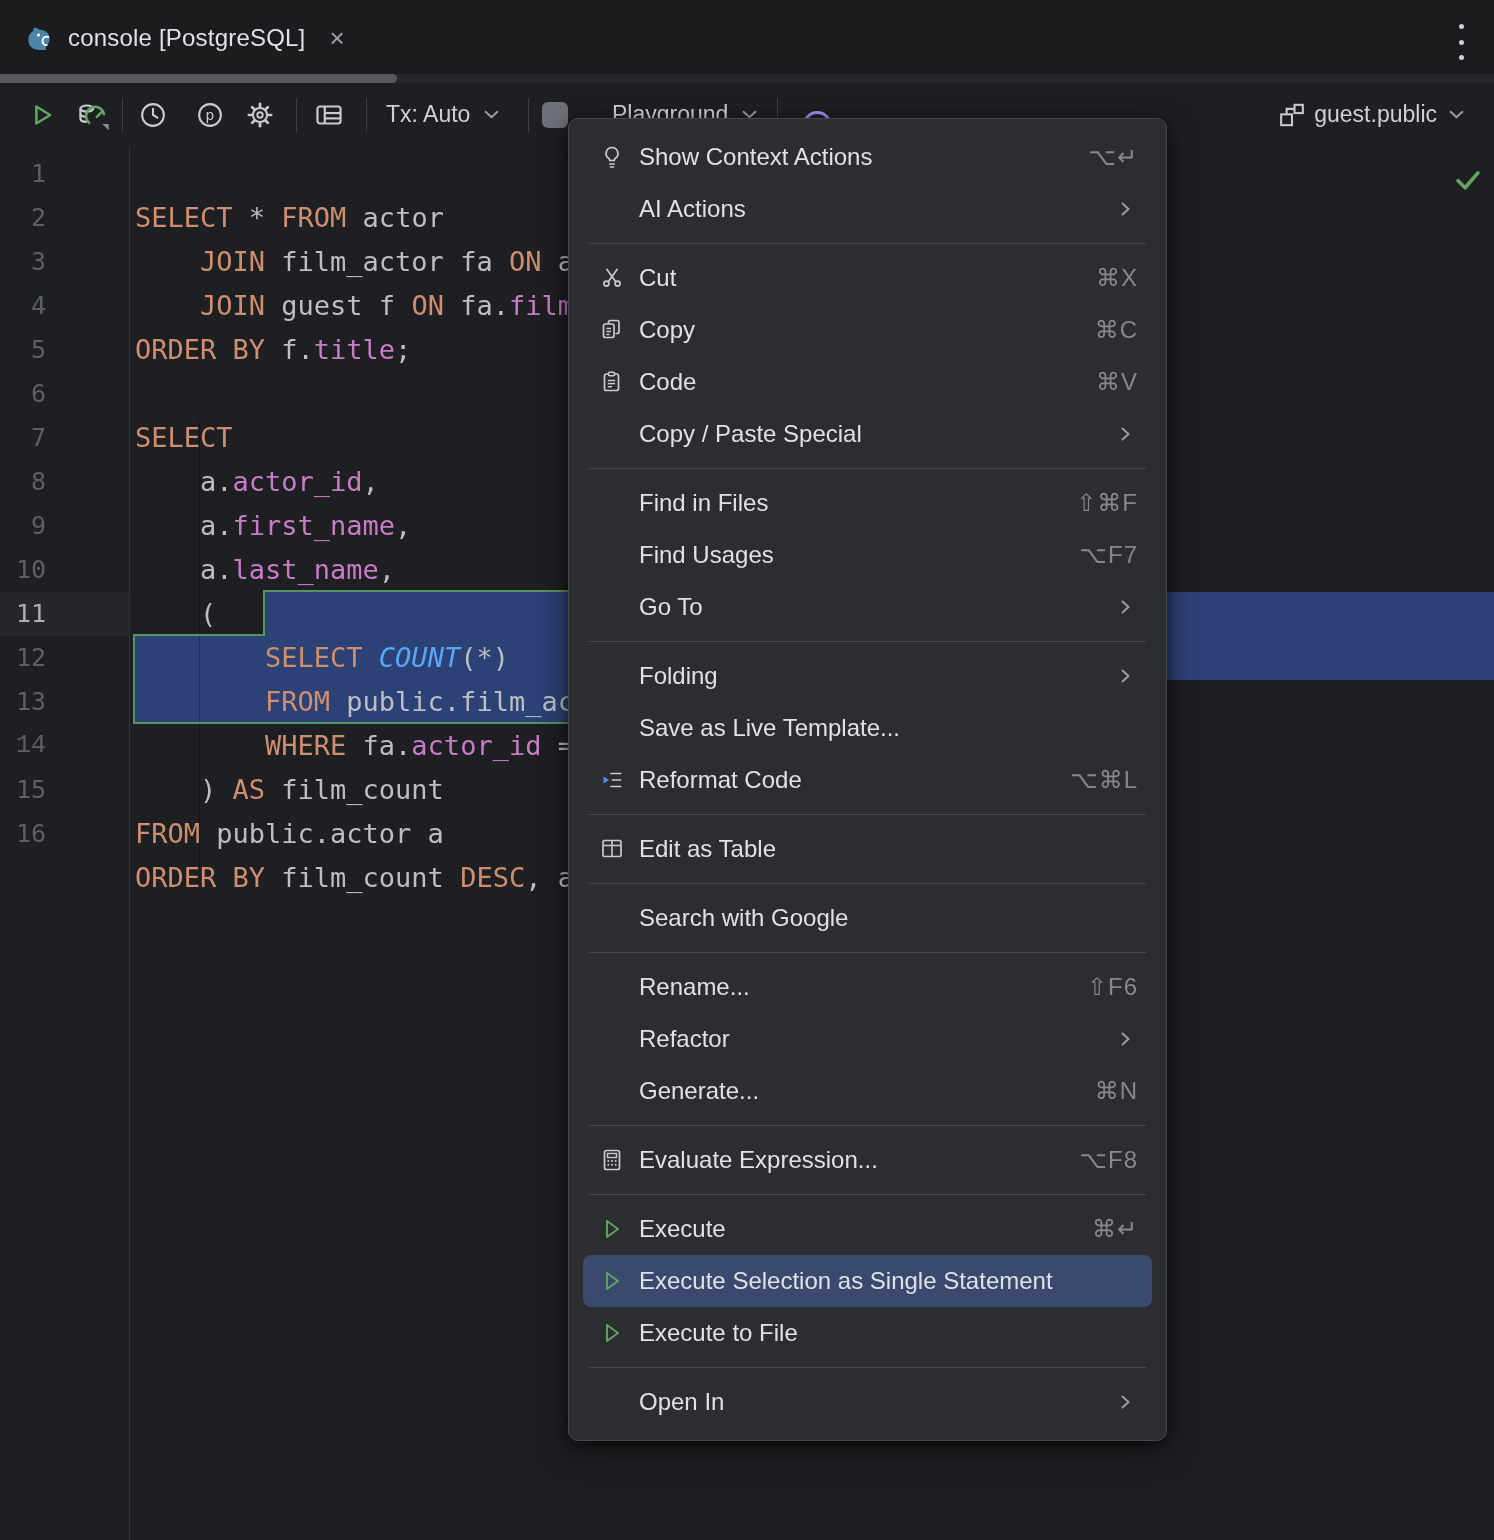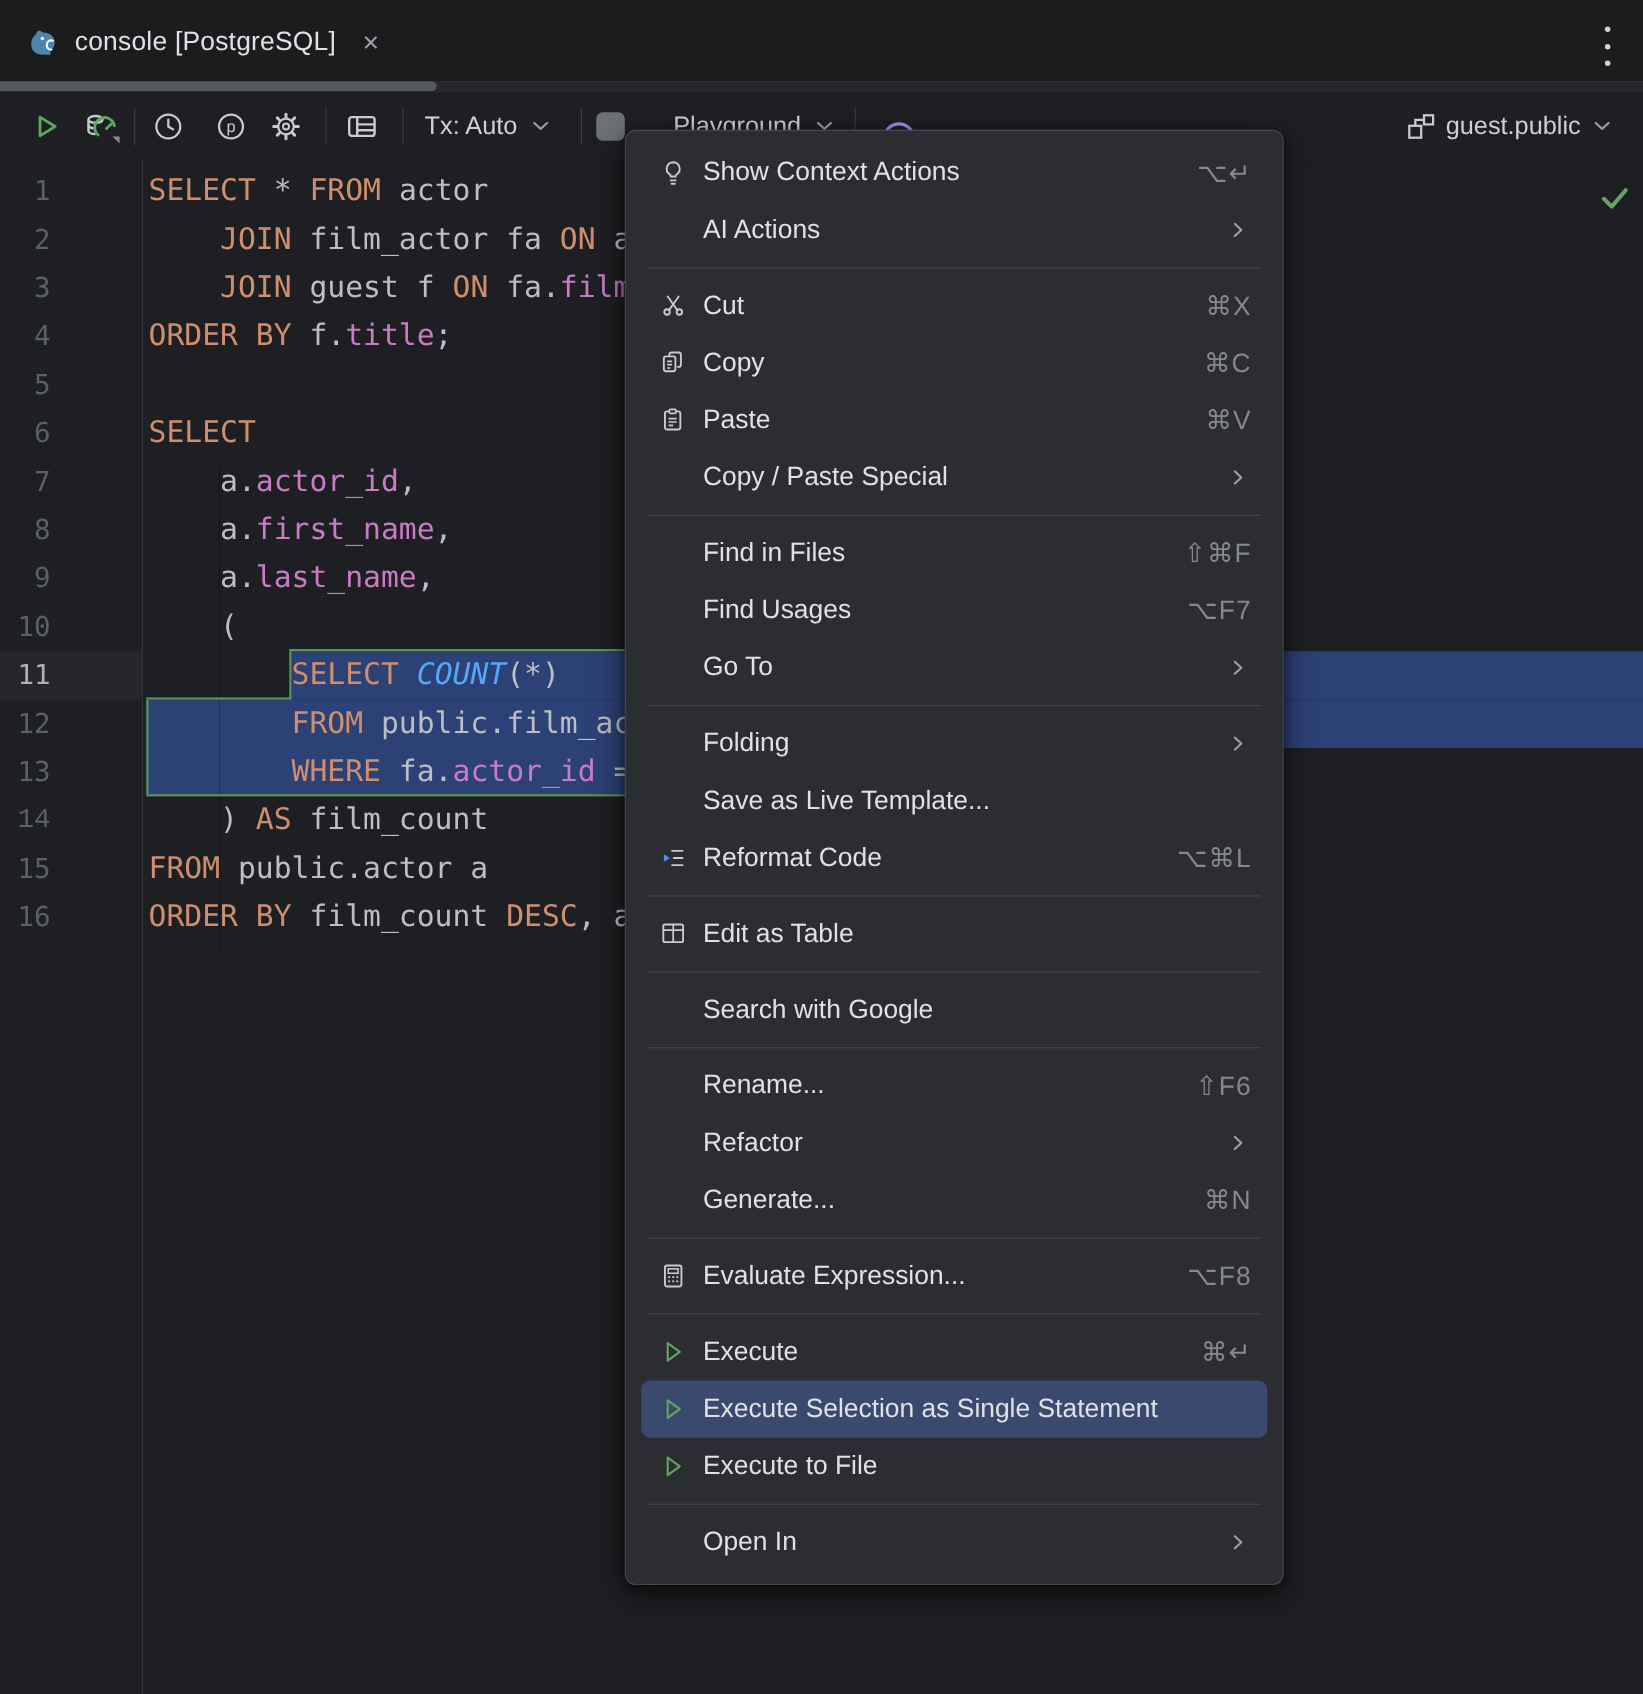--- a/index.html
+++ b/index.html
@@ -1,16 +1,16 @@
 <!DOCTYPE html>
 <html><head>
 <meta charset="utf-8">
 <style>
   html,body{margin:0;padding:0;background:#101114;}
-  #app{position:relative;width:1494px;height:1540px;background:#be185d;overflow:hidden;
+  #app{position:relative;width:1494px;height:1540px;background:#0f766e;overflow:hidden;
        font-family:"Liberation Sans",sans-serif;color:#DFE1E5;}
   
   .tabbar{position:absolute;left:0;top:0;width:1494px;height:74px;background:#1B1C1E;}
   .tab{position:absolute;left:14px;top:10px;height:56px;display:flex;align-items:center;gap:14px;padding:0 10px;}
   .tab-title{font-size:24px;color:#DFE1E5;letter-spacing:.2px;}
   .tab-close{font-size:26px;color:#9DA0A6;margin-left:10px;line-height:1;}
   .kebab{position:absolute;right:28px;top:24px;width:10px;height:36px;display:flex;flex-direction:column;justify-content:space-between;align-items:center;}
   .kebab i{width:5px;height:5px;border-radius:50%;background:#CFD1D6;}
   .tab-scroll-track{position:absolute;left:0;top:74px;width:1494px;height:9px;background:#26272A;}
   .tab-scroll-thumb{position:absolute;left:0;top:74px;width:397px;height:9px;background:#55585E;border-radius:0 5px 5px 0;}
@@ -22,21 +22,21 @@
   .chev{width:15px;height:9px;display:inline-block;}
   .stop-square{width:26px;height:26px;border-radius:6px;background:#6E7177;}
   
   .editor{position:absolute;left:0;top:146px;width:1494px;height:1394px;background:#1E1F22;}
   .gutter-divider{position:absolute;left:129px;top:0;width:1px;height:1394px;background:#313337;}
   .gutter-num{position:absolute;left:0;width:46px;text-align:right;font-family:"DejaVu Sans Mono",monospace;
               font-size:25px;line-height:44px;height:44px;color:#5B6067;}
   .gutter-num.current{color:#ACAFB6;}
   .gutter-hl{position:absolute;left:0;top:446px;width:129px;height:44px;background:#26272B;}
   .code-line{position:absolute;left:135px;height:44px;line-height:44px;font-family:"DejaVu Sans Mono",monospace;
-             font-size:27px;white-space:pre;z-index:5;}
+             font-size:27px;white-space:pre;z-index:5;margin-top:44px;}
   .tok-kw{color:#CF8E6D;} .tok-pl{color:#BCBEC4;} .tok-col{color:#C87CC8;} .tok-fn{color:#56A8F5;font-style:italic;}
   .sel{position:absolute;background:#2C4176;z-index:2;}
   .outline{position:absolute;background:#57965C;z-index:4;}
   .indent-guide{position:absolute;left:199px;top:274px;width:1px;height:448px;background:rgba(0,0,0,0.28);z-index:3;}
   .check{position:absolute;left:1451px;top:17px;z-index:1;}
   
   .menu{position:absolute;left:568px;top:118px;width:597px;background:#2B2D30;border:1px solid #46484E;
         border-radius:10px;padding:12px 0;z-index:50;box-shadow:0 10px 30px rgba(0,0,0,0.55), 0 2px 8px rgba(0,0,0,0.4);}
   .mi{position:relative;height:52px;margin:0 14px;border-radius:8px;display:flex;align-items:center;}
   .mi.hl{background:#3A4A6F;}
@@ -259,21 +259,21 @@
         <span class="mi-short">⌘C</span>
       </div>
       <div class="mi">
         <svg class="mi-icon" viewBox="0 0 26 26">
           <rect x="5.5" y="5" width="14" height="16.5" rx="2" fill="none" stroke="#C9CBD0" stroke-width="1.7"></rect>
           <rect x="9.5" y="3.2" width="6" height="3.6" rx="1" fill="#2B2D30" stroke="#C9CBD0" stroke-width="1.5"></rect>
           <line x1="8.8" y1="11.5" x2="16.2" y2="11.5" stroke="#C9CBD0" stroke-width="1.5"></line>
           <line x1="8.8" y1="14.6" x2="16.2" y2="14.6" stroke="#C9CBD0" stroke-width="1.5"></line>
           <line x1="8.8" y1="17.7" x2="13" y2="17.7" stroke="#C9CBD0" stroke-width="1.5"></line>
         </svg>
-        <span class="mi-label">Paste</span>
+        <span class="mi-label">Code</span>
         <span class="mi-short">⌘V</span>
       </div>
       <div class="mi">
         <span class="mi-label">Copy / Paste Special</span>
         <svg class="mi-sub" viewBox="0 0 22 22">
           <path d="M8.5 5.5 L14.5 11 L8.5 16.5" fill="none" stroke="#9DA0A6" stroke-width="1.9" stroke-linecap="round" stroke-linejoin="round"></path>
         </svg>
       </div>
       <div class="msep"></div>
       <div class="mi">

